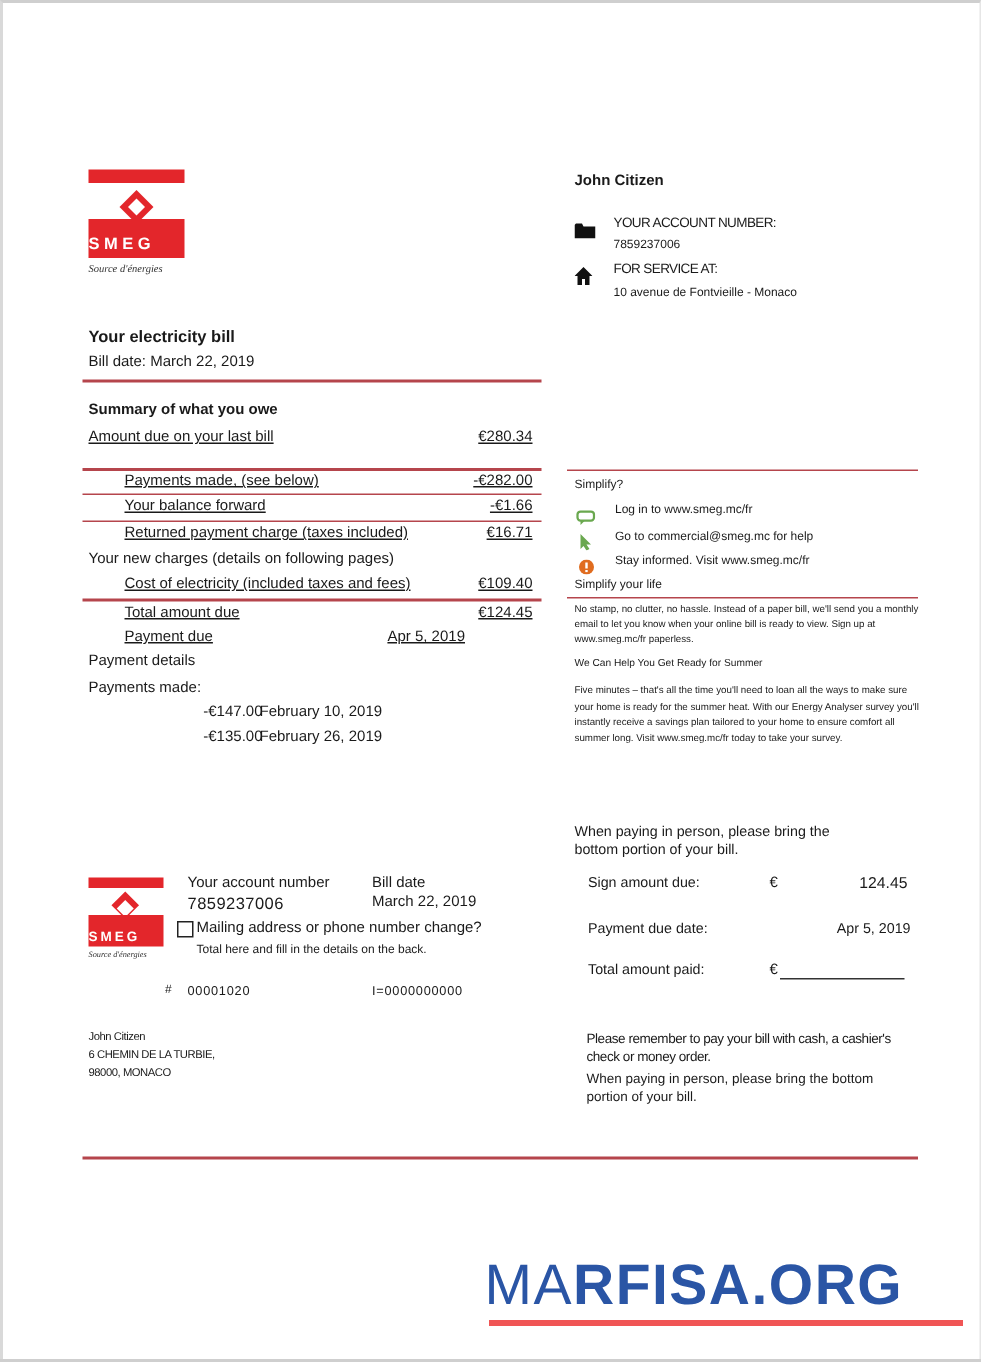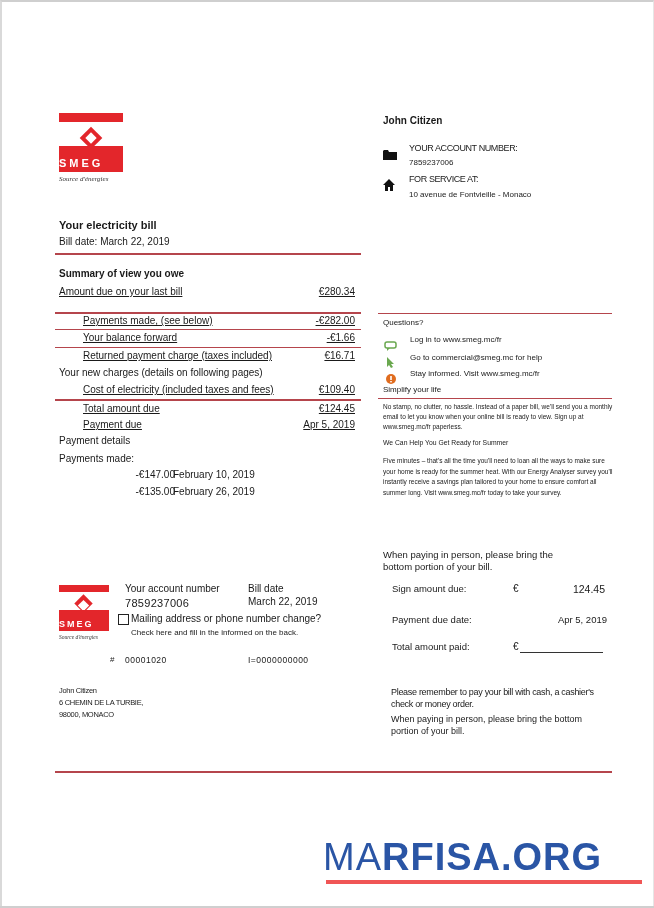--- a/index.html
+++ b/index.html
@@ -58,21 +58,21 @@
 
 <div class="abs" style="left:383px; top:177px;">
   <svg width="12" height="12" viewBox="0 0 12 12">
       <path d="M6 0 L12 6 L10 6 L10 12 L2 12 L2 6 L0 6 Z" fill="#111"></path>
       <rect x="5" y="8" width="2" height="4" fill="#fff"></rect>
     </svg>
 </div>
 <div class="abs bold" style="left:409px; top:174px; font-size:9px; letter-spacing:-0.4px;">FOR SERVICE AT:</div>
 <div class="abs" style="left:409px; top:190px; font-size:8px;">10 avenue de Fontvieille - Monaco</div>
 
-<div class="abs t-title" style="left:59px; top:268px; font-size:10px;">Summary of view you owe</div>
+<div class="abs t-title" style="left:59px; top:268px; font-size:10px;">Summary of what you owe</div>
 <div class="row" style="left:59px; top:286px; width:296px;">
   <span>Amount due on your last bill</span>
   <span>€280.34</span>
 </div>
 
 <div class="rule" style="left:55px; top:312px; width:306px;"></div>
 <div class="row" style="left:83px; top:315px; width:272px;">
   <span>Payments made, (see below)</span>
   <span>-€282.00</span>
 </div>
@@ -89,33 +89,33 @@
 <div class="abs t-sm" style="left:59px; top:367px;">Your new charges (details on following pages)</div>
 <div class="row" style="left:83px; top:384px; width:272px;">
   <span>Cost of electricity (included taxes and fees)</span>
   <span>€109.40</span>
 </div>
 <div class="rule" style="left:55px; top:399px; width:306px;"></div>
 <div class="row" style="left:83px; top:403px; width:272px;">
   <span>Total amount due</span>
   <span>€124.45</span>
 </div>
-<div class="row" style="left:83px; top:419px; width:272px;">
+<div class="row" style="left:83px; top:419px; width:227px;">
   <span>Payment due</span>
   <span>Apr 5, 2019</span>
 </div>
 <div class="abs t-sm" style="left:59px; top:435px;">Payment details</div>
 <div class="abs t-sm" style="left:59px; top:453px;text-align:center;">Payments made:</div>
 <div class="abs t-sm" style="left:125px; top:469px; width:50px; text-align:right;">-€147.00</div>
 <div class="abs t-sm" style="left:173px; top:469px;">February 10, 2019</div>
 <div class="abs t-sm" style="left:125px; top:486px; width:50px; text-align:right;">-€135.00</div>
 <div class="abs t-sm" style="left:173px; top:486px;">February 26, 2019</div>
 
 <div class="rule-thin" style="left:378px; top:313px; width:234px;"></div>
-<div class="abs t-xs" style="left:383px; top:317px;">Questions?</div>
+<div class="abs t-xs" style="left:383px; top:317px;">Simplify?</div>
 
 <div class="abs" style="left:384px; top:338px;">
   <svg width="13" height="11" viewBox="0 0 13 11">
       <rect x="1" y="1" width="11" height="6" rx="2" fill="none" stroke="#6aa84f" stroke-width="1.5"></rect>
       <path d="M3 7 L3 10 L6 7" fill="#6aa84f"></path>
     </svg>
 </div>
 <div class="abs t-xs" style="left:410px; top:334px;">Log in to www.smeg.mc/fr</div>
 
 <div class="abs" style="left:386px; top:354px;">
@@ -167,21 +167,21 @@
   <div class="tag" style="font-size:5.5px;">Source d'énergies</div>
 </div>
 
 <div class="abs t-sm" style="left:125px; top:583px;">Your account number</div>
 <div class="abs bold" style="left:125px; top:597px; font-size:11px; letter-spacing:0.3px;">7859237006</div>
 <div class="abs t-sm" style="left:248px; top:583px;">Bill date</div>
 <div class="abs t-sm" style="left:248px; top:596px;">March 22, 2019</div>
 
 <div class="abs" style="left:118px; top:614px; width:11px; height:11px; border:1.5px solid #222; background:#fff;"></div>
 <div class="abs t-sm" style="left:131px; top:613px;">Mailing address or phone number change?</div>
-<div class="abs" style="left:131px; top:628px; font-size:8px;">Check here and fill in the informed on the back.</div>
+<div class="abs" style="left:131px; top:628px; font-size:8px;">Total here and fill in the details on the back.</div>
 
 <div class="abs" style="left:110px; top:655px; font-size:8px;">#</div>
 <div class="abs" style="left:125px; top:655px; font-size:8.5px; letter-spacing:0.5px;">00001020</div>
 <div class="abs" style="left:248px; top:655px; font-size:8.5px; letter-spacing:0.5px;">I=0000000000</div>
 
 <div class="abs bold" style="left:59px; top:686px; font-size:7.5px; letter-spacing:-0.3px;">John Citizen</div>
 <div class="abs" style="left:59px; top:698px; font-size:7.5px; letter-spacing:-0.3px;">6 CHEMIN DE LA TURBIE,</div>
 <div class="abs" style="left:59px; top:710px; font-size:7.5px; letter-spacing:-0.3px;">98000, MONACO</div>
 
 <div class="rule" style="left:55px; top:771px; width:557px;"></div>

